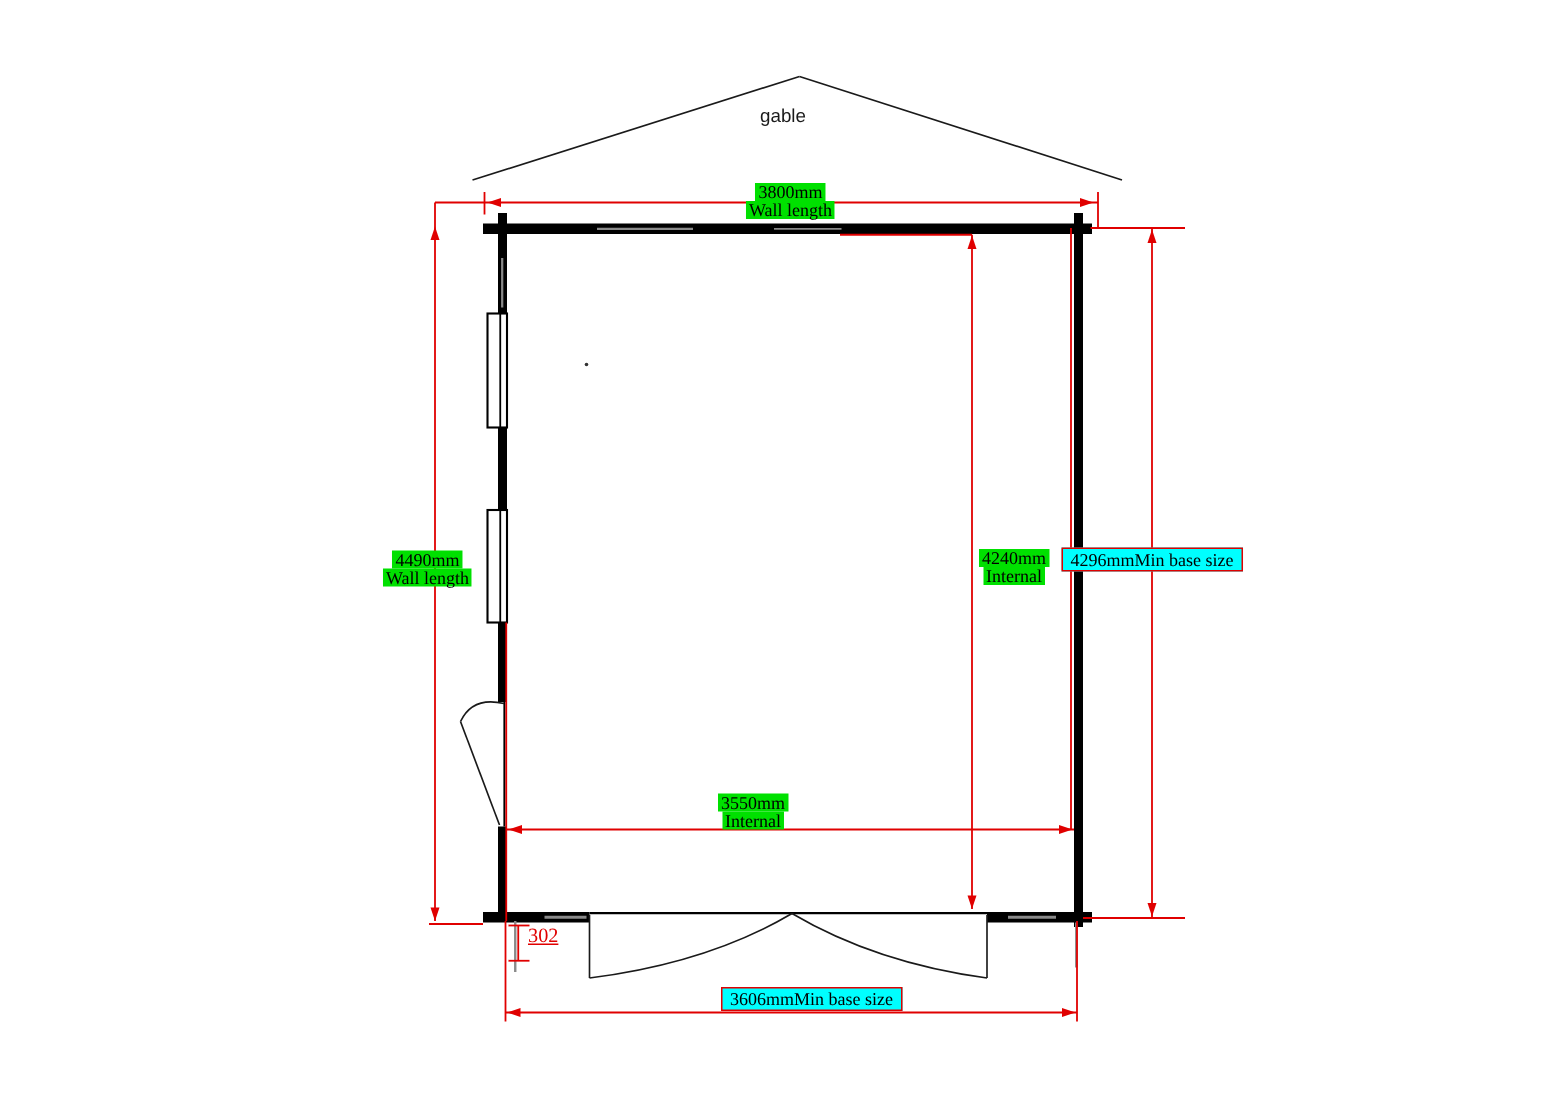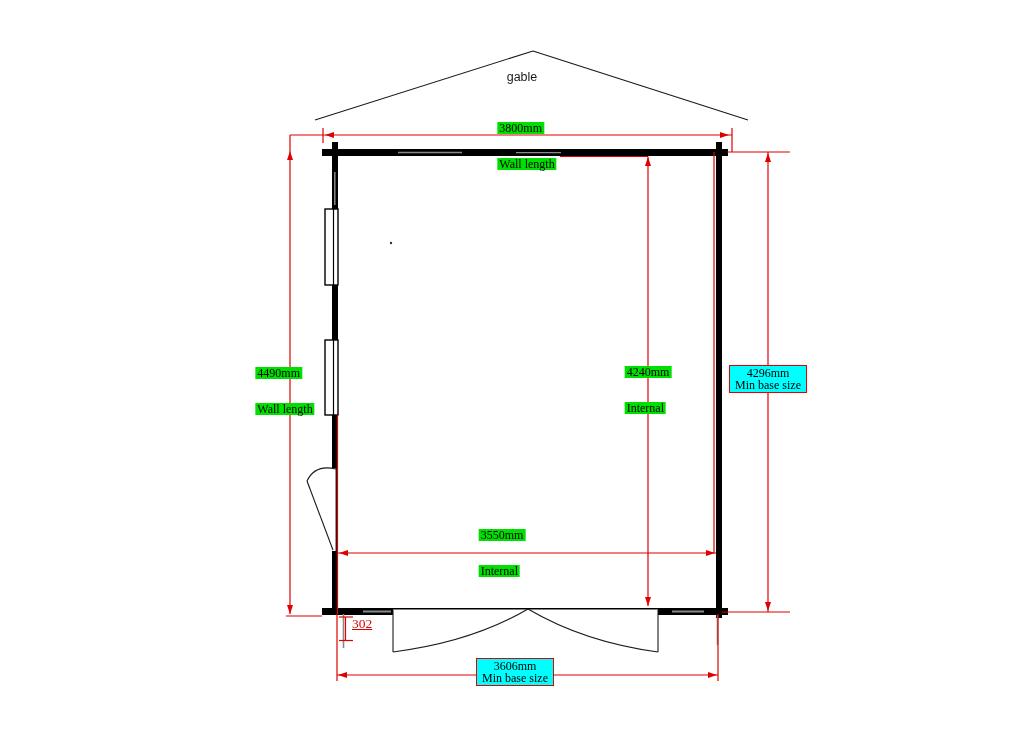--- a/index.html
+++ b/index.html
@@ -15,33 +15,32 @@
   
   .wall{fill:var(--wall-black,#000);}
   .thin{stroke:#1a1a1a;stroke-width:1.1;fill:none;}
   .red{stroke:var(--dimension-red,#e00000);stroke-width:1.2;fill:none;}
   .arrow{fill:var(--dimension-red,#e00000);stroke:none;}
   .gray{stroke:var(--mark-gray,#8a8a8a);fill:none;}
 
   
   .dim-label{
     position:absolute;
-    display:flex;flex-direction:column;align-items:flex-start;
+    display:flex;flex-direction:column;align-items:center;
     font-size:12px;line-height:12px;
     color:#000;text-align:center;white-space:nowrap;
     transform:translateX(-50%);
-    gap:24px;
   }
   .dim-label .hl{
     background:var(--highlight-green,#00e000);
     padding:0 2px;
   }
   .cyan-box{
     position:absolute;
-    display:flex;flex-direction:column;align-items:center;
+    display:flex;align-items:center;
     font-size:12px;line-height:12px;
     color:#000;text-align:center;white-space:nowrap;
     transform:translateX(-50%);
     background:var(--highlight-cyan,#00ffff);
     border:1.5px solid var(--dimension-red,#e00000);
     padding:1px 5px;
   }
   .gable-label{
     position:absolute;
     font-family:"Liberation Sans", sans-serif;
@@ -176,35 +175,35 @@
   <div class="dim-label" style="left:527px;top:122px">
     <span class="hl">3800mm</span>
     <span class="hl">Wall length</span>
   </div>
 
   <div class="dim-label" style="left:285px;top:367px">
     <span class="hl">4490mm</span>
     <span class="hl">Wall length</span>
   </div>
 
-  <div class="dim-label" style="left:648px;top:366px">
+  <div class="dim-label" style="left:676px;top:366px">
     <span class="hl">4240mm</span>
     <span class="hl">Internal</span>
   </div>
 
   <div class="cyan-box" style="left:768px;top:365px">
     <span>4296mm</span>
     <span>Min base size</span>
   </div>
 
   <div class="dim-label" style="left:502px;top:529px">
     <span class="hl">3550mm</span>
     <span class="hl">Internal</span>
   </div>
 
-  <div class="cyan-box" style="left:515px;top:658px">
+  <div class="cyan-box" style="left:541px;top:658px">
     <span>3606mm</span>
     <span>Min base size</span>
   </div>
 
   <div class="offset-label" style="left:352px;top:617px">302</div>
 
 </div>
 
 </body></html>

